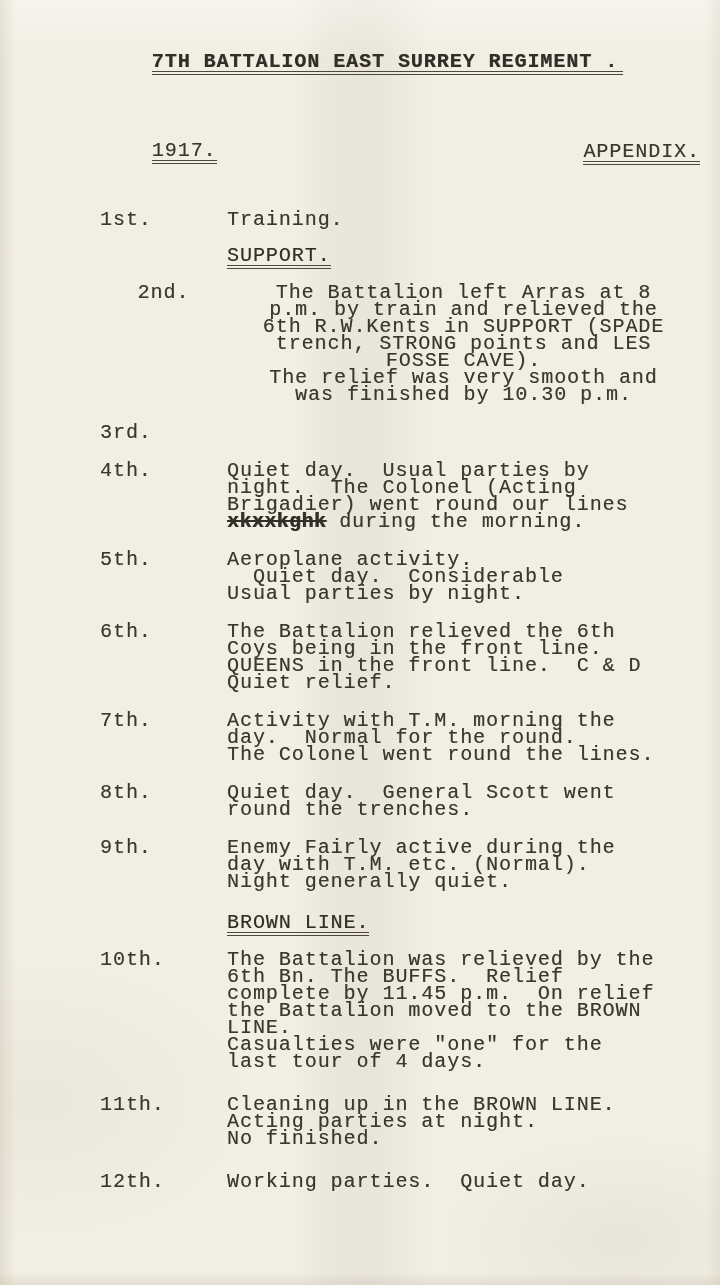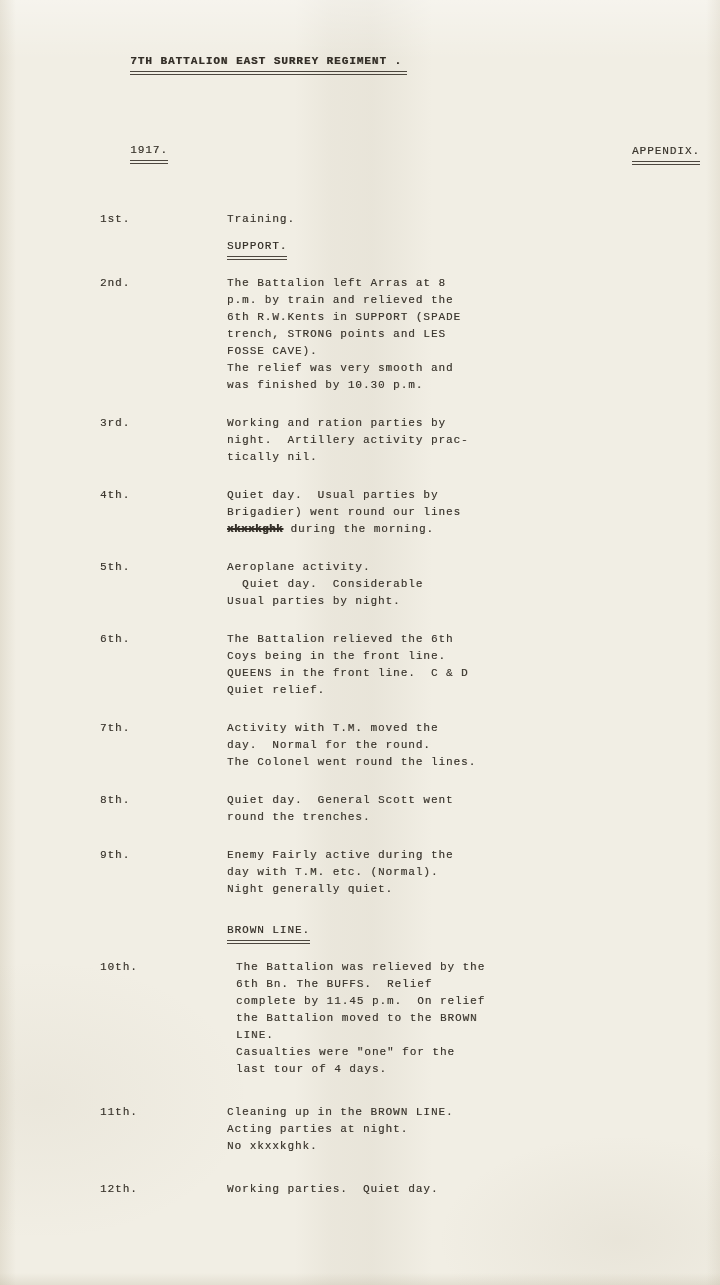--- a/index.html
+++ b/index.html
@@ -22,45 +22,45 @@
     background-image:
       linear-gradient(90deg, rgba(178,166,140,0.22), rgba(178,166,140,0) 16px),
       linear-gradient(270deg, rgba(178,166,140,0.16), rgba(178,166,140,0) 14px),
       linear-gradient(0deg, rgba(170,158,132,0.20), rgba(170,158,132,0) 12px),
       linear-gradient(180deg, rgba(255,255,255,0.35), rgba(255,255,255,0) 60px),
       linear-gradient(90deg, rgba(0,0,0,0) 295px, rgba(146,134,108,0.07) 330px, rgba(146,134,108,0.09) 372px, rgba(146,134,108,0.05) 400px, rgba(0,0,0,0) 432px),
       radial-gradient(ellipse 260px 150px at 620px 1240px, rgba(160,148,122,0.10), rgba(160,148,122,0) 70%),
       radial-gradient(ellipse 300px 200px at 40px 1100px, rgba(160,148,122,0.08), rgba(160,148,122,0) 70%);
   }
   .txt{
-    font-size:11px;line-height:17px;letter-spacing:0.95px;white-space:pre;
+    font-size:20px;line-height:17px;letter-spacing:0.95px;white-space:pre;
     text-shadow:0.35px 0.35px 0.45px rgba(52,46,38,0.45);
   }
   .u{
     display:inline-block;
     border-bottom:4px double var(--rule);
     padding-bottom:1px;
   }
   .title-row{margin-bottom:33px;}
   .title{
     font-weight:bold;color:var(--ink-dark);
     padding-right:5px;
     text-shadow:0.45px 0.35px 0.5px rgba(40,35,28,0.55);
   }
   .year-row{position:relative;margin-bottom:13px;}
   .appendix{position:absolute;right:0px;top:18px;}
   .month-row{margin-bottom:15px;}
   .date-cell{display:inline-block;width:127px;vertical-align:top;white-space:pre;}
   .entries{}
   .row{display:flex;align-items:flex-start;margin-top:21px;}
   .row:nth-child(1){margin-top:0;}
-  .row:nth-child(2){margin-top:10px;}
-  .row:nth-child(3){margin-top:15px;}
+  .row:nth-child(2){margin-top:19px;}
+  .row:nth-child(3){margin-top:15px;text-align:center;}
   .row:nth-child(11){margin-top:24px;}
-  .row:nth-child(12){margin-top:15px;gap:9px;}
+  .row:nth-child(12){margin-top:15px;}
   .row:nth-child(13){margin-top:26px;}
   .row:nth-child(14){margin-top:26px;}
   .row:nth-child(15){margin-top:20px;}
   .row:nth-child(16){margin-top:19px;}
   .content{flex:1 1 auto;}
   .heading{font-weight:normal;color:var(--ink-dark);}
   .xout{
     text-decoration:line-through;
     text-decoration-thickness:2.2px;
     font-weight:bold;
@@ -81,26 +81,26 @@
   <div class="year-row txt">
     <span class="u">1917.</span>
     <span class="u appendix txt">APPENDIX.</span>
   </div>
 
 
   <div class="entries" id="entries">
       <div class="row txt"><span class="date-cell">1st.</span><div class="content"><div class="line">Training.</div></div></div>
       <div class="row txt"><span class="date-cell"></span><div class="content"><span class="u heading">SUPPORT.</span></div></div>
       <div class="row txt"><span class="date-cell">2nd.</span><div class="content"><div class="line">The Battalion left Arras at 8</div><div class="line">p.m. by train and relieved the</div><div class="line">6th R.W.Kents in SUPPORT (SPADE</div><div class="line">trench, STRONG points and LES</div><div class="line">FOSSE CAVE).</div><div class="line">The relief was very smooth and</div><div class="line">was finished by 10.30 p.m.</div></div></div>
-      <div class="row txt"><span class="date-cell">3rd.</span><div class="content"><div class="line">Working and ration parties by</div><div class="line">night.  Artillery activity prac-</div><div class="line">tically nil.</div></div></div>
-      <div class="row txt"><span class="date-cell">4th.</span><div class="content"><div class="line">Quiet day.  Usual parties by</div><div class="line">Brigadier) went round our lines</div><div class="line"><span class="xout">xkxxkghk</span><span> during the morning.</span></div></div></div>
+      <div class="row txt"><span class="date-cell">3rd.</span></div>
+      <div class="row txt"><span class="date-cell">4th.</span><div class="content"><div class="line">Quiet day.  Usual parties by</div><div class="line">night.  The Colonel (Acting</div><div class="line">Brigadier) went round our lines</div><div class="line"><span class="xout">xkxxkghk</span><span> during the morning.</span></div></div></div>
       <div class="row txt"><span class="date-cell">5th.</span><div class="content"><div class="line">Aeroplane activity.</div><div class="line">  Quiet day.  Considerable</div><div class="line">Usual parties by night.</div></div></div>
       <div class="row txt"><span class="date-cell">6th.</span><div class="content"><div class="line">The Battalion relieved the 6th</div><div class="line">Coys being in the front line.</div><div class="line">QUEENS in the front line.  C &amp; D</div><div class="line">Quiet relief.</div></div></div>
-      <div class="row txt"><span class="date-cell">7th.</span><div class="content"><div class="line">Activity with T.M. moved the</div><div class="line">day.  Normal for the round.</div><div class="line">The Colonel went round the lines.</div></div></div>
+      <div class="row txt"><span class="date-cell">7th.</span><div class="content"><div class="line">Activity with T.M. morning the</div><div class="line">day.  Normal for the round.</div><div class="line">The Colonel went round the lines.</div></div></div>
       <div class="row txt"><span class="date-cell">8th.</span><div class="content"><div class="line">Quiet day.  General Scott went</div><div class="line">round the trenches.</div></div></div>
       <div class="row txt"><span class="date-cell">9th.</span><div class="content"><div class="line">Enemy Fairly active during the</div><div class="line">day with T.M. etc. (Normal).</div><div class="line">Night generally quiet.</div></div></div>
       <div class="row txt"><span class="date-cell"></span><div class="content"><span class="u heading">BROWN LINE.</span></div></div>
       <div class="row txt"><span class="date-cell">10th.</span><div class="content"><div class="line">The Battalion was relieved by the</div><div class="line">6th Bn. The BUFFS.  Relief</div><div class="line">complete by 11.45 p.m.  On relief</div><div class="line">the Battalion moved to the BROWN</div><div class="line">LINE.</div><div class="line">Casualties were "one" for the</div><div class="line">last tour of 4 days.</div></div></div>
-      <div class="row txt"><span class="date-cell">11th.</span><div class="content"><div class="line">Cleaning up in the BROWN LINE.</div><div class="line">Acting parties at night.</div><div class="line">No xkxxkghk.</div></div></div>
+      <div class="row txt"><span class="date-cell">11th.</span><div class="content"><div class="line">Cleaning up in the BROWN LINE.</div><div class="line">Acting parties at night.</div><div class="line">No finished.</div></div></div>
       <div class="row txt"><span class="date-cell">12th.</span><div class="content"><div class="line">Working parties.  Quiet day.</div></div></div>
     </div>
 
 </div>
 
 </body></html>

